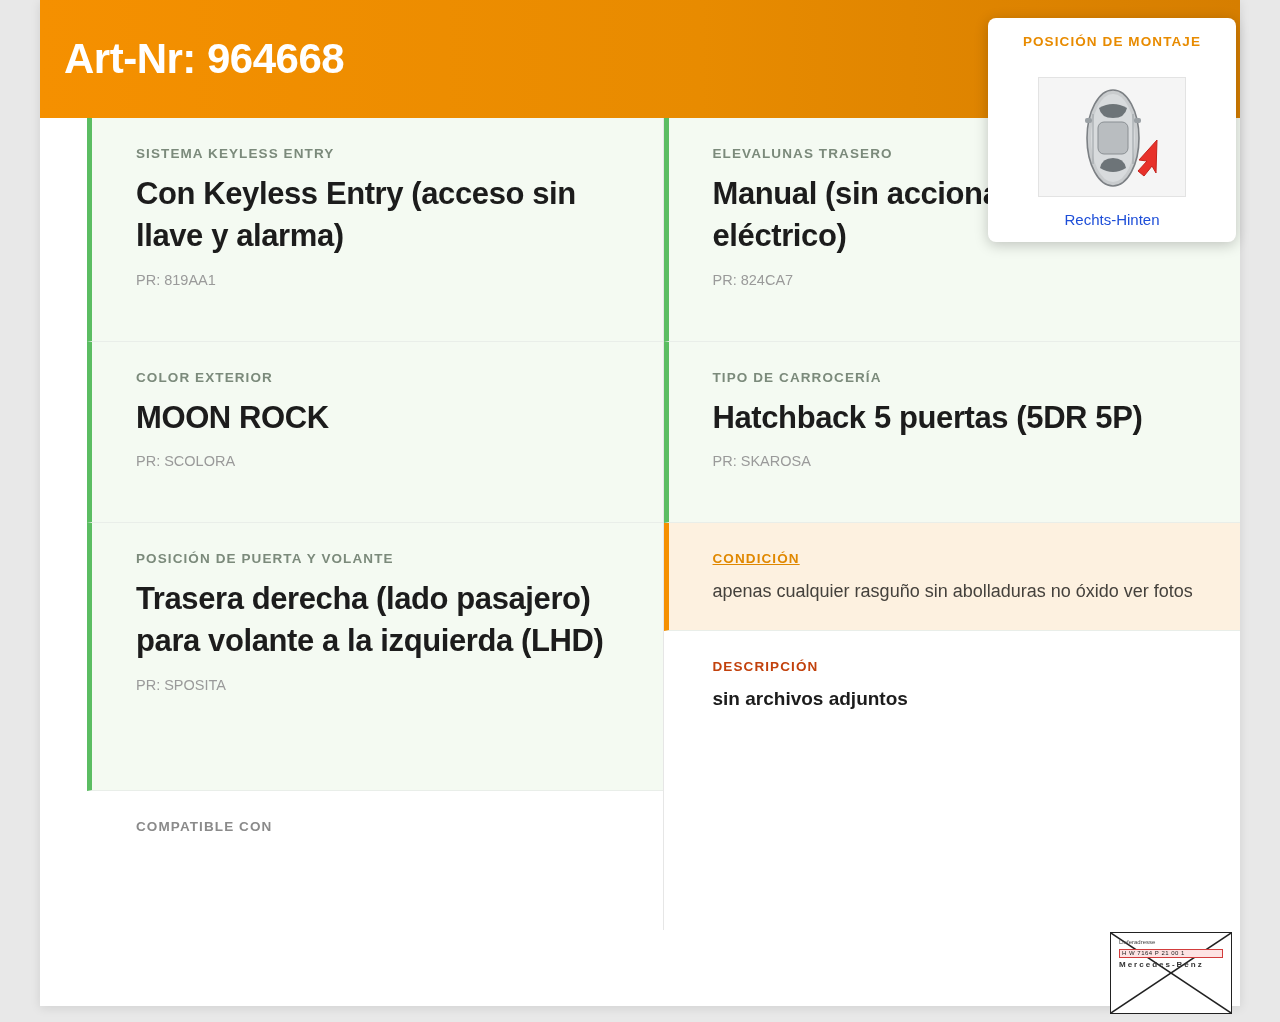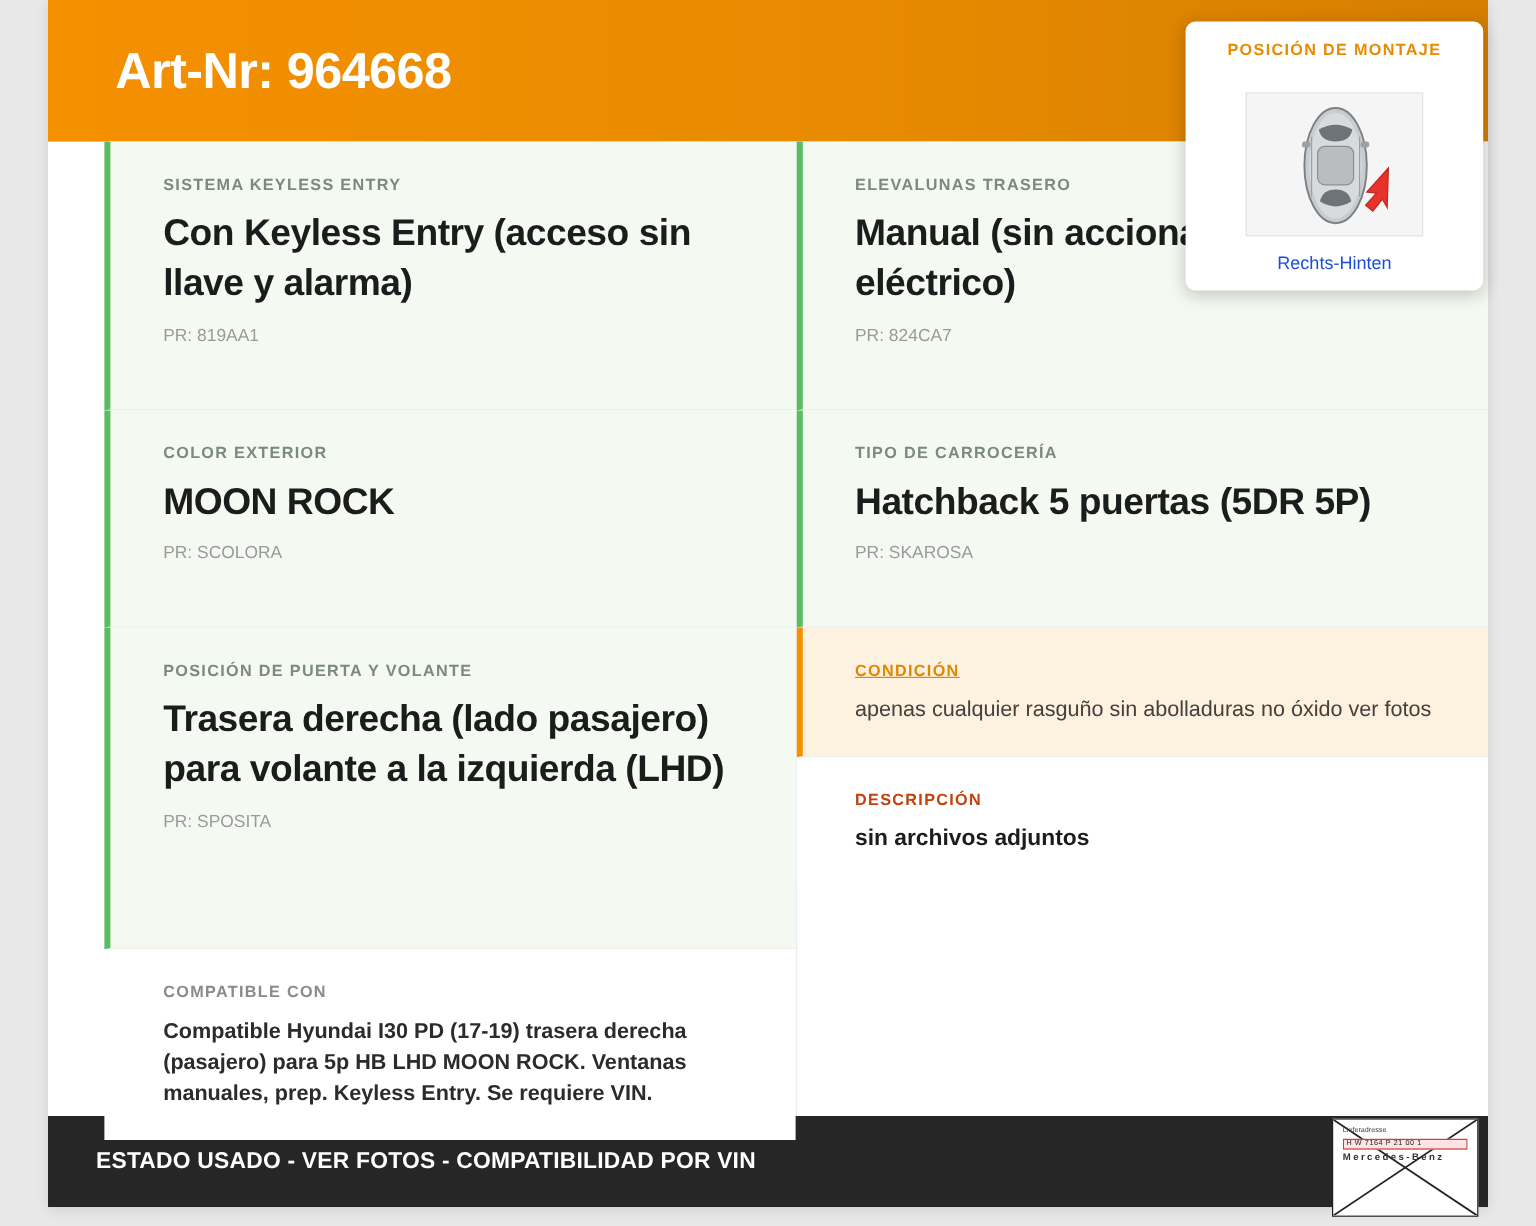--- a/index.html
+++ b/index.html
@@ -30,21 +30,21 @@
     box-shadow: 0 2px 10px rgba(0,0,0,0.10);
     overflow: hidden;
   }
 
   
   .header {
     height: 118px;
     background: linear-gradient(90deg, #f59000 0%, #e88b00 55%, #d67e00 100%);
     display: flex;
     align-items: center;
-    padding: 0 56px;
+    padding: 0 24px;
   }
   .header-title {
     color: #ffffff;
     font-size: 42px;
     font-weight: bold;
     letter-spacing: -0.5px;
   }
 
   
   .body {
@@ -249,21 +249,20 @@
         </div>
 
         <div class="spec spec-h3">
           <div class="spec-label">POSICIÓN DE PUERTA Y VOLANTE</div>
           <div class="spec-value">Trasera derecha (lado pasajero) para volante a la izquierda (LHD)</div>
           <div class="spec-pr">PR: SPOSITA</div>
         </div>
 
         <div class="spec plain">
           <div class="spec-label">COMPATIBLE CON</div>
-          <div class="spec-value small">Compatible Hyundai I30 PD (17-19) trasera derecha (pasajero) para 5p HB LHD MOON ROCK. Ventanas manuales, prep. Keyless Entry. Se requiere VIN.</div>
         </div>
 
       </div>
 
       <div class="col">
 
         <div class="spec spec-h1">
           <div class="spec-label">ELEVALUNAS TRASERO</div>
           <div class="spec-value">Manual (sin accionamiento eléctrico)</div>
           <div class="spec-pr">PR: 824CA7</div>
@@ -281,23 +280,20 @@
         </div>
 
         <div class="spec desc">
           <div class="spec-label">DESCRIPCIÓN</div>
           <div class="spec-value desc-text">sin archivos adjuntos</div>
         </div>
 
       </div>
     </div>
 
-    <div class="footer">
-      <span>ESTADO USADO - VER FOTOS - COMPATIBILIDAD POR VIN</span>
-    </div>
 
   </div>
 
   <div class="mount-card">
     <div class="mount-title">POSICIÓN DE MONTAJE</div>
     <div class="mount-box">
       <svg width="148" height="120" viewBox="0 0 148 120">
 
         <g>
           <ellipse cx="74" cy="60" rx="26" ry="48" fill="#c9ccce" stroke="#7c8084" stroke-width="1.6"></ellipse>

